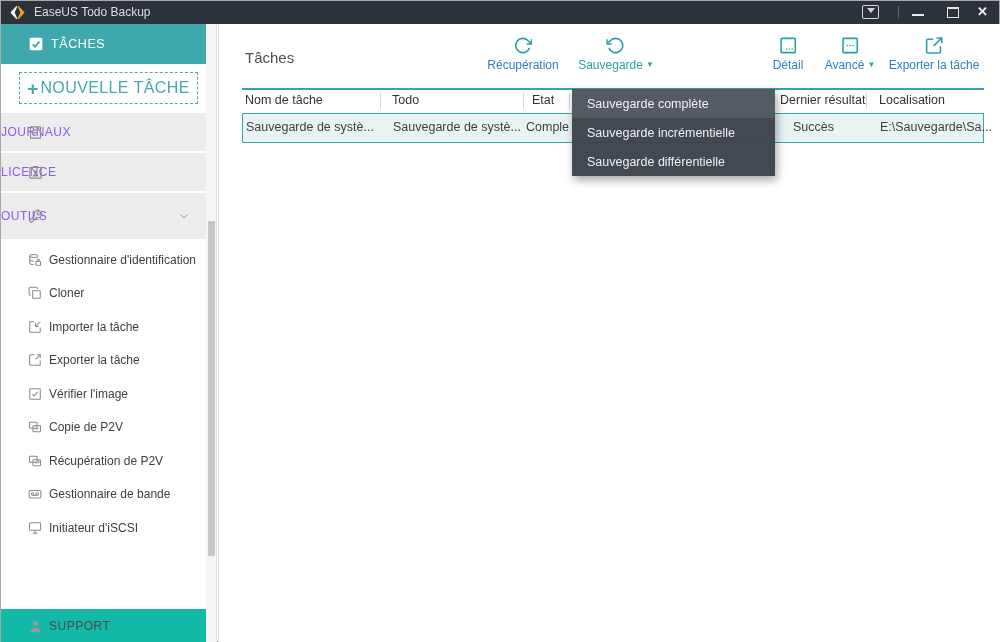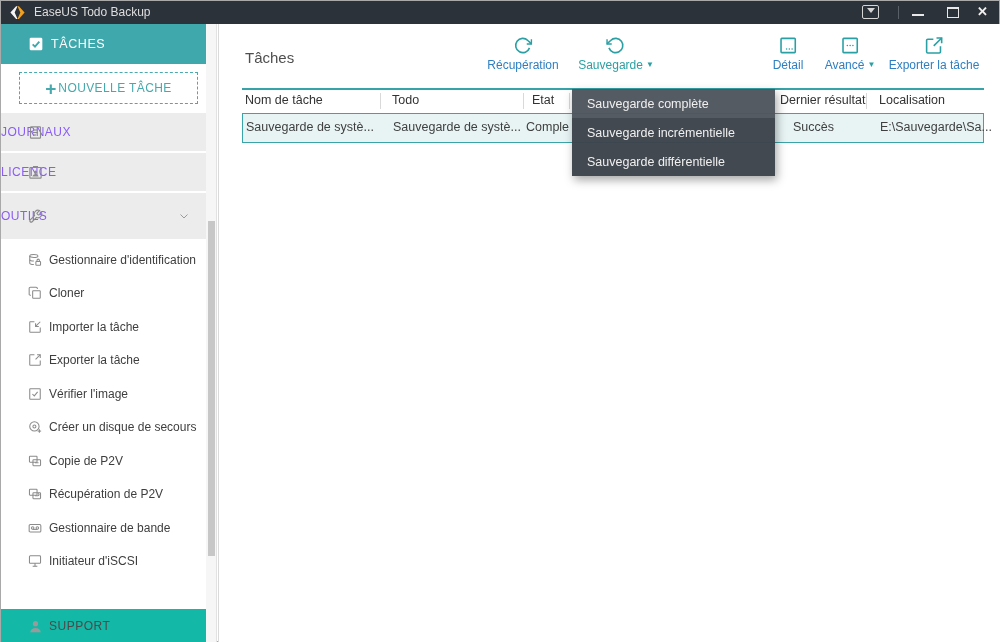--- a/index.html
+++ b/index.html
@@ -20,21 +20,21 @@
   .tb-close .x { position:absolute; left:4px; top:3px; font-size:13px; color:#f0f0f0; font-weight:bold; }
 
   
   .sidebar { position:absolute; left:0; top:23px; width:205px; height:619px; background:#fff; }
   .s-tasks { position:absolute; left:0; top:0; right:0; height:40px; background:#3fa8ac; display:flex; align-items:center; }
   .s-tasks .lbl { color:#fff; font-size:12.5px; letter-spacing:.6px; margin-left:50px; }
   .s-tasks .ic { position:absolute; left:27px; top:12px; }
   .s-newtask-strip { position:absolute; left:0; top:40px; right:0; height:49px; background:#fff; }
   .s-newtask { position:absolute; left:18px; top:8px; width:179px; height:32px; border:1px dashed #4aabaf; background:#fff; display:flex; align-items:center; justify-content:center; cursor:pointer; }
   .s-newtask .plus { color:#45a9ad; font-size:19px; font-weight:bold; line-height:19px; margin-right:2px; }
-  .s-newtask .lbl { color:#45a9ad; font-size:12px; letter-spacing:.4px; }
+  .s-newtask .lbl { color:#45a9ad; font-size:16px; letter-spacing:.4px; }
   .s-item { position:absolute; left:0; right:0; background:#ececec; display:flex; align-items:center; cursor:pointer; }
   .s-item .ic { position:absolute; left:27px; }
   .s-item .lbl { font-size:12px; color:#8b5cf6; letter-spacing:.5px; }
   .s-journaux { top:89px; height:38px; }
   .s-licence { top:129px; height:38px; }
   .s-outils { top:169px; height:46px; }
   .s-outils .chev { position:absolute; right:16px; top:17px; }
   .s-tools { position:absolute; left:0; top:219px; right:0; }
   .s-tool { height:33.5px; display:flex; align-items:center; position:relative; cursor:pointer; background:#fff; }
   .s-tool .ic { position:absolute; left:27px; }
@@ -204,31 +204,20 @@
       <div class="s-tool">
         <span class="ic">
           <svg width="14" height="14" viewBox="0 0 24 24" fill="none" stroke="#8b8b8b" stroke-width="1.8">
             <rect x="3" y="3" width="18" height="18" rx="1"></rect>
             <polyline points="7.5 12 10.8 15.3 16.5 8.5"></polyline>
           </svg>
         </span>
         <span class="lbl">Vérifier l'image</span>
       </div>
 
-      <div class="s-tool">
-        <span class="ic">
-          <svg width="14" height="14" viewBox="0 0 24 24" fill="none" stroke="#8b8b8b" stroke-width="1.8">
-            <circle cx="11" cy="11" r="8"></circle>
-            <circle cx="11" cy="11" r="2.6"></circle>
-            <line x1="19.5" y1="16" x2="19.5" y2="22"></line>
-              <line x1="16.5" y1="19" x2="22.5" y2="19"></line>
-          </svg>
-        </span>
-        <span class="lbl">Créer un disque de secours</span>
-      </div>
 
       <div class="s-tool">
         <span class="ic">
           <svg width="14" height="14" viewBox="0 0 24 24" fill="none" stroke="#8b8b8b" stroke-width="1.8">
             <rect x="2.5" y="4" width="13" height="10" rx="1"></rect>
             <rect x="8.5" y="10" width="13" height="10" rx="1"></rect>
             <line x1="12" y1="15" x2="18" y2="15"></line>
           </svg>
         </span>
         <span class="lbl">Copie de P2V</span>

